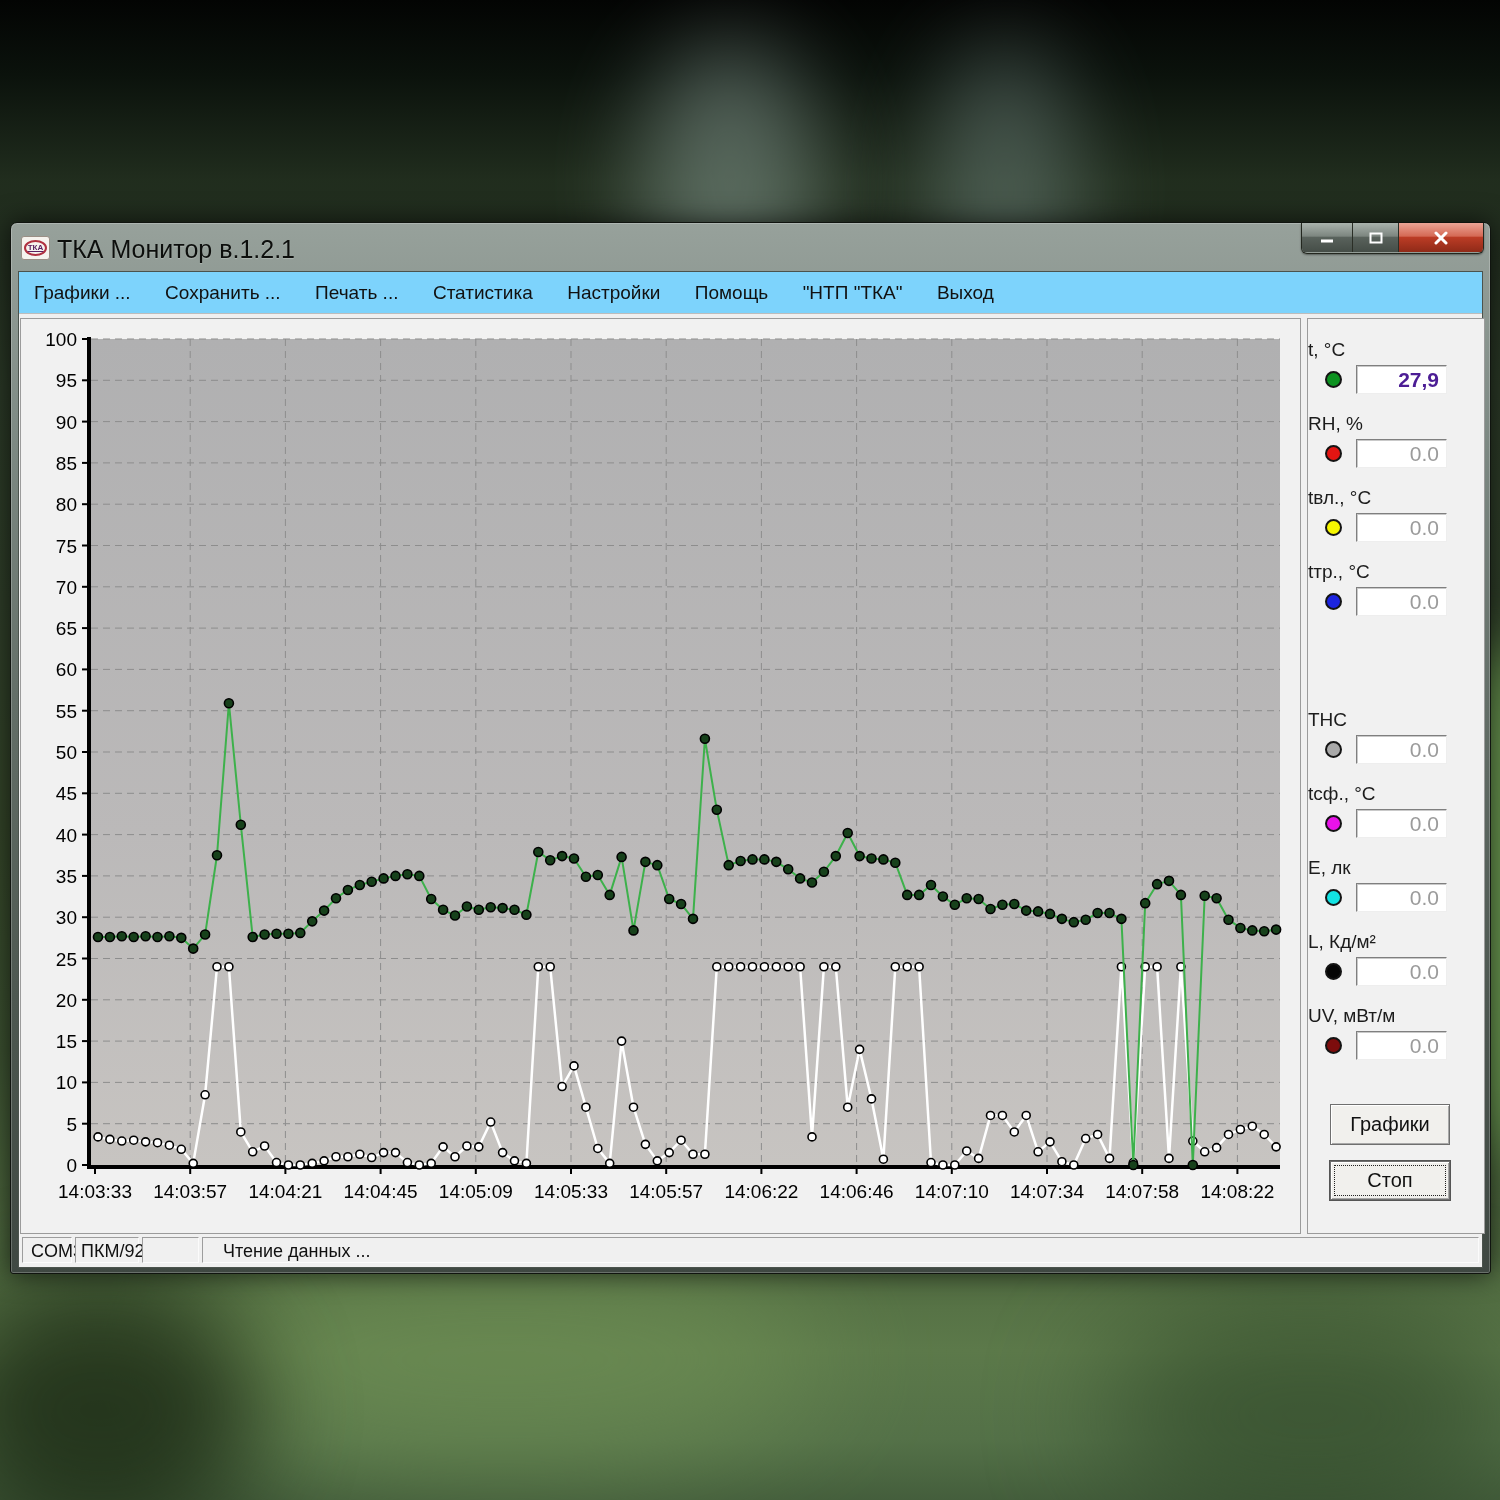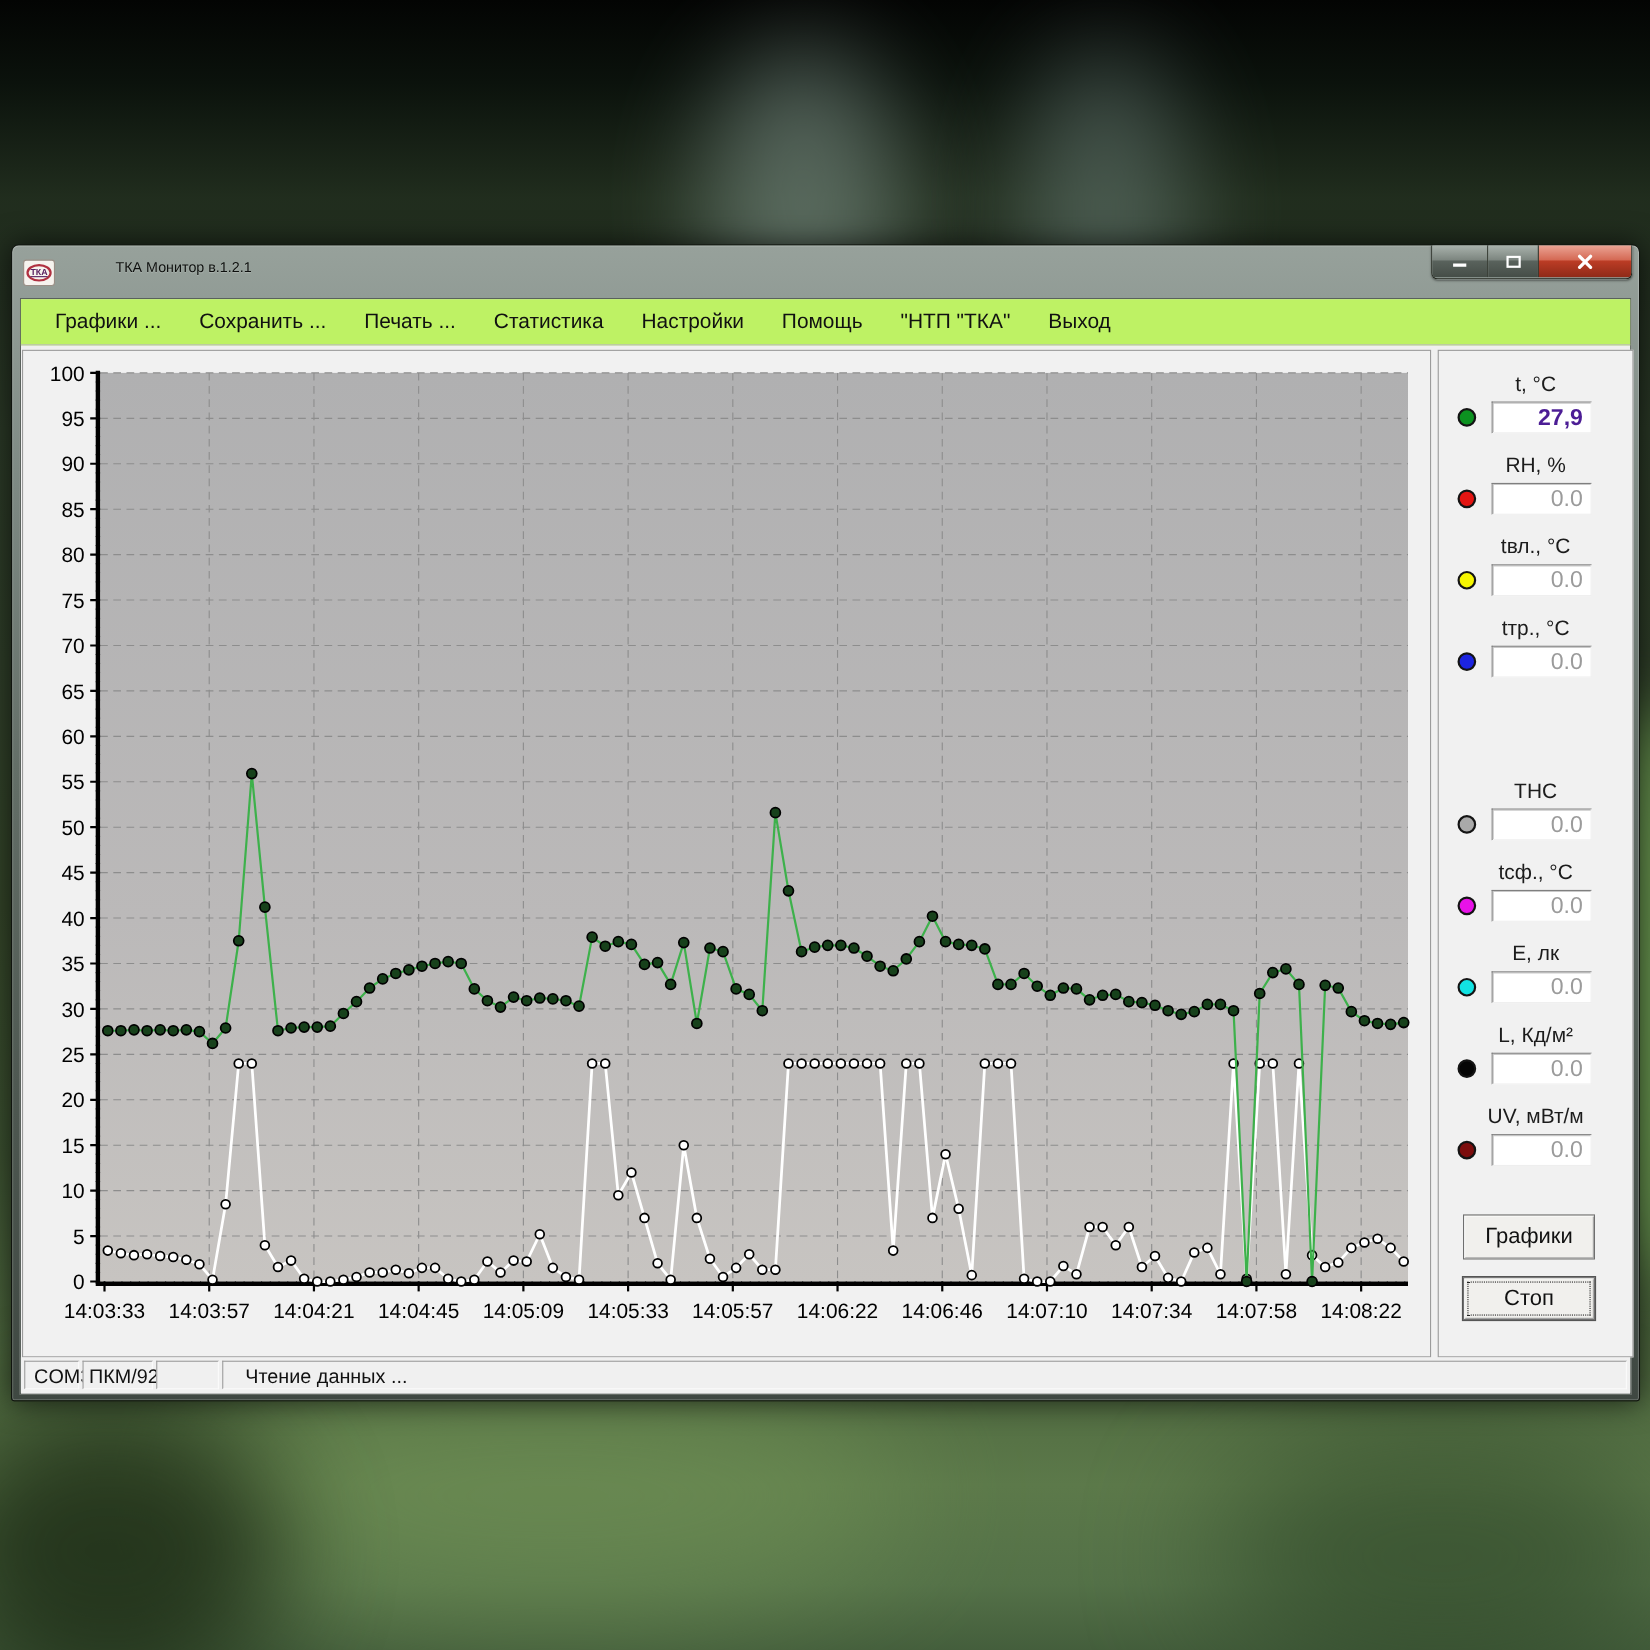--- a/index.html
+++ b/index.html
@@ -19,44 +19,44 @@
   
   .window{position:absolute;left:10px;top:222px;width:1479px;height:1050px;
     border:1px solid #10140f;border-radius:7px 7px 3px 3px;
     background:linear-gradient(180deg,#97a19b 0%,#7e8a84 20%,#646f68 45%,#4d5750 75%,#3f4842 100%);
     box-shadow:0 0 26px rgba(0,0,0,.65), inset 0 0 0 1px rgba(255,255,255,.22);}
   .titlebar{position:absolute;left:0;top:0;right:0;height:48px;}
   .app-icon{position:absolute;left:10px;top:13px;width:27px;height:22px;background:#f6f3ee;
     border:1px solid #9a8f86;border-radius:3px;}
   .app-icon .oval{position:absolute;left:2px;top:3px;right:2px;bottom:3px;border:2px solid #b03040;
     border-radius:50%;color:#5a2060;font-size:8px;font-weight:bold;text-align:center;line-height:12px;text-decoration:underline;}
-  .win-title{position:absolute;left:46px;top:12px;font-size:13px;color:#0d0f0d;
-    text-shadow:0 1px 1px rgba(255,255,255,.25);white-space:nowrap;margin-left:48px;}
+  .win-title{position:absolute;left:46px;top:12px;font-size:25px;color:#0d0f0d;
+    text-shadow:0 1px 1px rgba(255,255,255,.25);white-space:nowrap;}
   .caption-btns{position:absolute;top:0;right:6px;height:30px;display:flex;
     border:1px solid #23271f;border-top:none;border-radius:0 0 6px 6px;overflow:hidden;
     box-shadow:0 1px 2px rgba(0,0,0,.4);}
   .cap-btn{height:29px;display:flex;align-items:center;justify-content:center;
     background:linear-gradient(180deg,#aab3ad 0%,#7d8680 45%,#59625c 50%,#454d47 100%);
     border-right:1px solid #2a2e26;cursor:default;}
   .cap-btn:last-child{border-right:none;}
   .btn-min{width:50px;} .btn-max{width:45px;}
   .btn-close{width:84px;background:linear-gradient(180deg,#eba495 0%,#d56a55 45%,#bb3c25 50%,#8f2a18 100%);}
   
   .client{position:absolute;left:7px;right:7px;top:48px;bottom:5px;background:#f0f0f0;
     border:1px solid #4b534d;}
-  .menubar{position:absolute;left:0;right:0;top:0;height:41px;background:#bef264;
-    border-bottom:1px solid #bdbdbd;line-height:41px;padding-left:16px;white-space:nowrap;}
+  .menubar{position:absolute;left:0;right:0;top:0;height:41px;background:#7dd3fc;
+    border-bottom:1px solid #bdbdbd;line-height:41px;padding-left:0;white-space:nowrap;}
   .menu-item{display:inline-block;padding:0 15px;font-size:19px;color:#111;}
   .chart-panel{position:absolute;left:1px;top:46px;width:1279px;height:914px;
     background:#f1f1f1;border:1px solid #9b9b9b;}
   .right-panel{position:absolute;left:1288px;top:46px;width:176px;height:914px;
     background:#f1f1f1;border:1px solid #9b9b9b;}
   
   .sensor{position:absolute;left:0;width:100%;}
-  .sensor-label{text-align:center;font-size:19px;color:#1c1c1c;height:24px;}
+  .sensor-label{font-size:19px;color:#1c1c1c;height:24px;}
   .sensor-row{position:relative;height:30px;margin-top:2px;}
   .dot{position:absolute;left:17px;top:6px;width:17px;height:17px;border-radius:50%;
     border:2px solid #141414;box-sizing:border-box;}
   .sensor-field{position:absolute;left:48px;top:0;width:91px;height:29px;box-sizing:border-box;
     background:#fff;border:1px solid;border-color:#7f7f7f #eee #eee #7f7f7f;
     box-shadow:inset 1px 1px 0 #c9c9c9;
     font-family:"Liberation Sans","DejaVu Sans",sans-serif;
     font-size:21px;color:#9b9b9b;text-align:right;padding:0 7px;}
   .sensor-field.active{color:#4c1d95;font-weight:bold;}
   .panel-btn{position:absolute;left:22px;width:120px;background:#f1f0ed;

